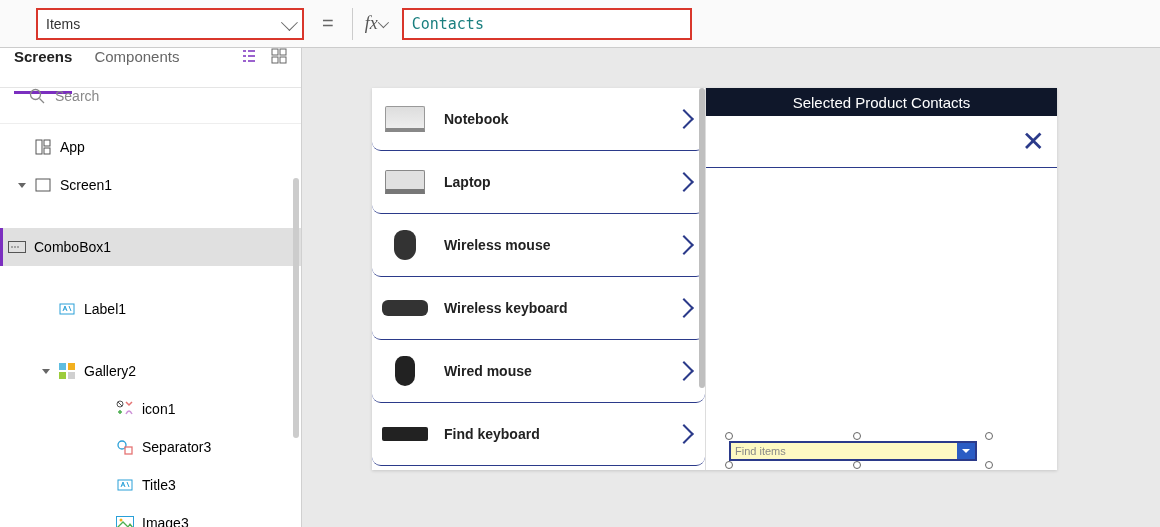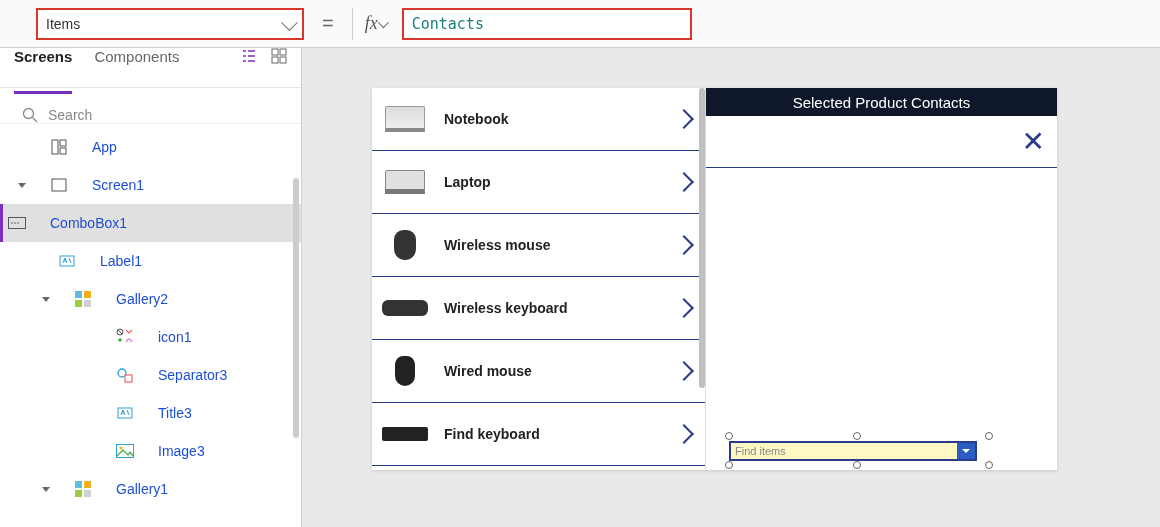--- a/index.html
+++ b/index.html
@@ -82,46 +82,46 @@
     height: 40px;
     padding: 0 14px;
     gap: 22px;
     border-bottom: 1px solid #e5e5e5;
   }
   .tab { color: #666; cursor: pointer; font-size: 15px; }
   .tab.active { color: #222; font-weight: 600; border-bottom: 3px solid #7b2fbf; padding-bottom: 6px; margin-bottom: -7px; }
   .tabs-right { margin-left: auto; display: flex; gap: 14px; }
   .icon-btn { width: 16px; height: 16px; cursor: pointer; color: #555; }
   .search-row {
-    display: flex; align-items: flex-end;
+    display: flex; align-items: flex-start;
     height: 36px;
-    padding: 0 22px;
+    padding: 0 29px;
     border-bottom: 1px solid #eee;
     color: #888;
     gap: 10px;
   }
   .tree { flex: 1; overflow-y: auto; padding: 4px 0; }
   .tree-item {
     display: flex; align-items: center;
     height: 38px;
     padding: 0 8px;
-    gap: 24px;
+    gap: 8px;
     cursor: pointer;
-    color: #1d4ed8;
+    color: #000000;
   }
   .tree-item.selected { background: #e0e0e0; border-left: 3px solid #7b2fbf; padding-left: 5px; }
   .tree-caret {
     width: 0; height: 0;
     border-top: 5px solid #666;
     border-left: 4px solid transparent;
     border-right: 4px solid transparent;
   }
   .tree-spacer { width: 8px; }
   .ind-1 { padding-left: 18px; }
-  .ind-3 { padding-left: 58px; }
+  .ind-3 { padding-left: 58px; margin-top: 24px; }
   .ind-4 { padding-left: 116px; }
   .tree-icon { width: 18px; height: 18px; display:inline-flex; align-items:center; justify-content:center; }
   .scroll-hint { position:absolute; right:2px; top:130px; width:6px; height:260px; background:#ccc; border-radius:3px; }
 
   .canvas-area {
     flex: 1;
     background: #e9e9e9;
     position: relative;
   }
   .canvas {
@@ -137,20 +137,21 @@
     border-right: 1px solid #ddd;
     overflow-y: auto;
     position: relative;
   }
   .g-item {
     display: flex; align-items: center;
     height: 63px;
     border-bottom: 1px solid #2b3a8a;
     padding: 0 8px;
     gap: 14px;
+    border-radius: 9px;
   }
   .g-item:first-child { border-top: none; }
   .g-thumb {
     width: 50px; height: 36px;
     display: flex; align-items: center; justify-content: center;
   }
   .g-label { font-weight: 600; color: #222; flex: 1; font-size: 14px; }
   .g-chevron {
     width: 14px; height: 14px;
     border-top: 2px solid #2b3a8a;

